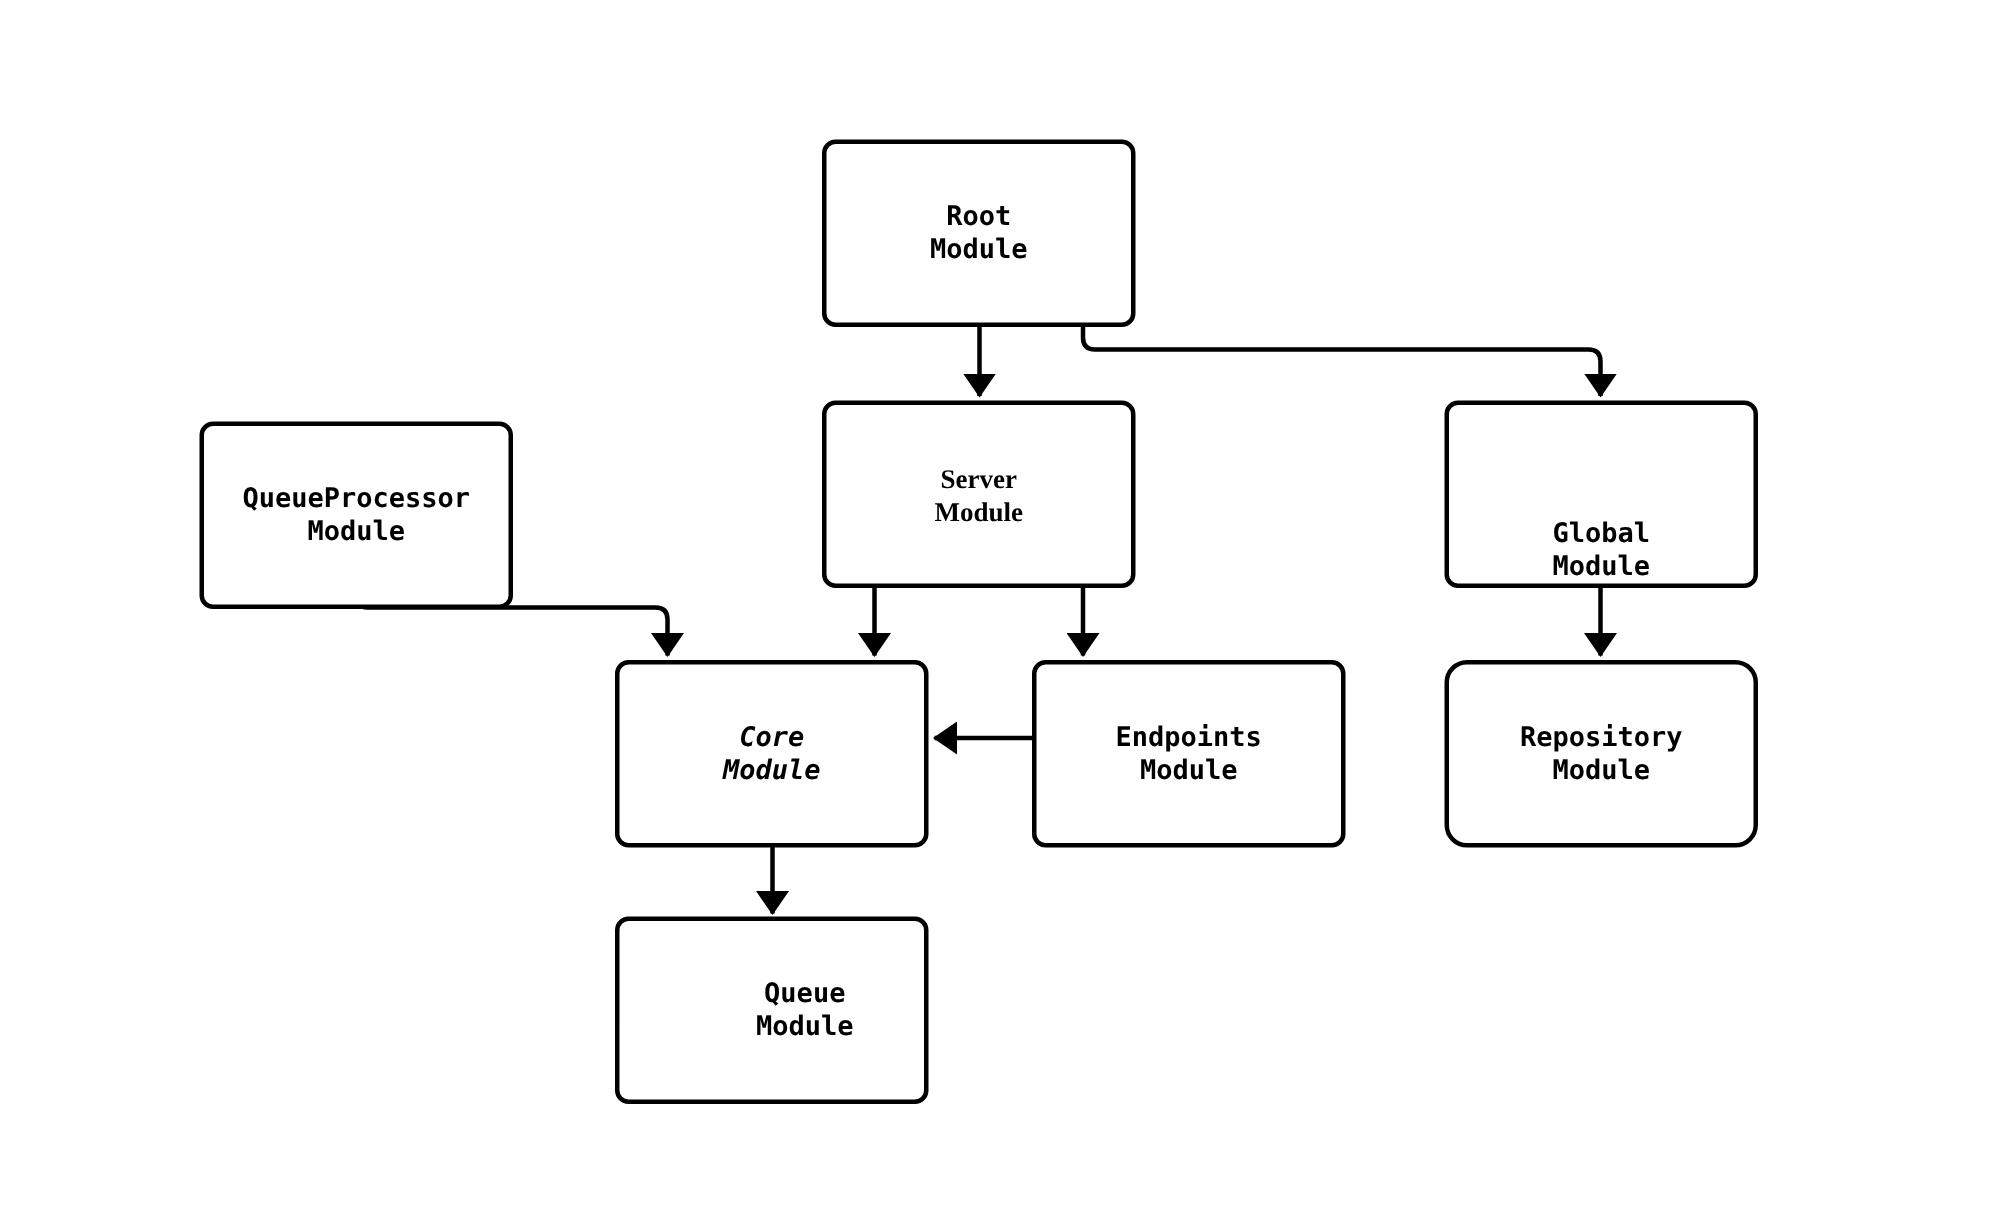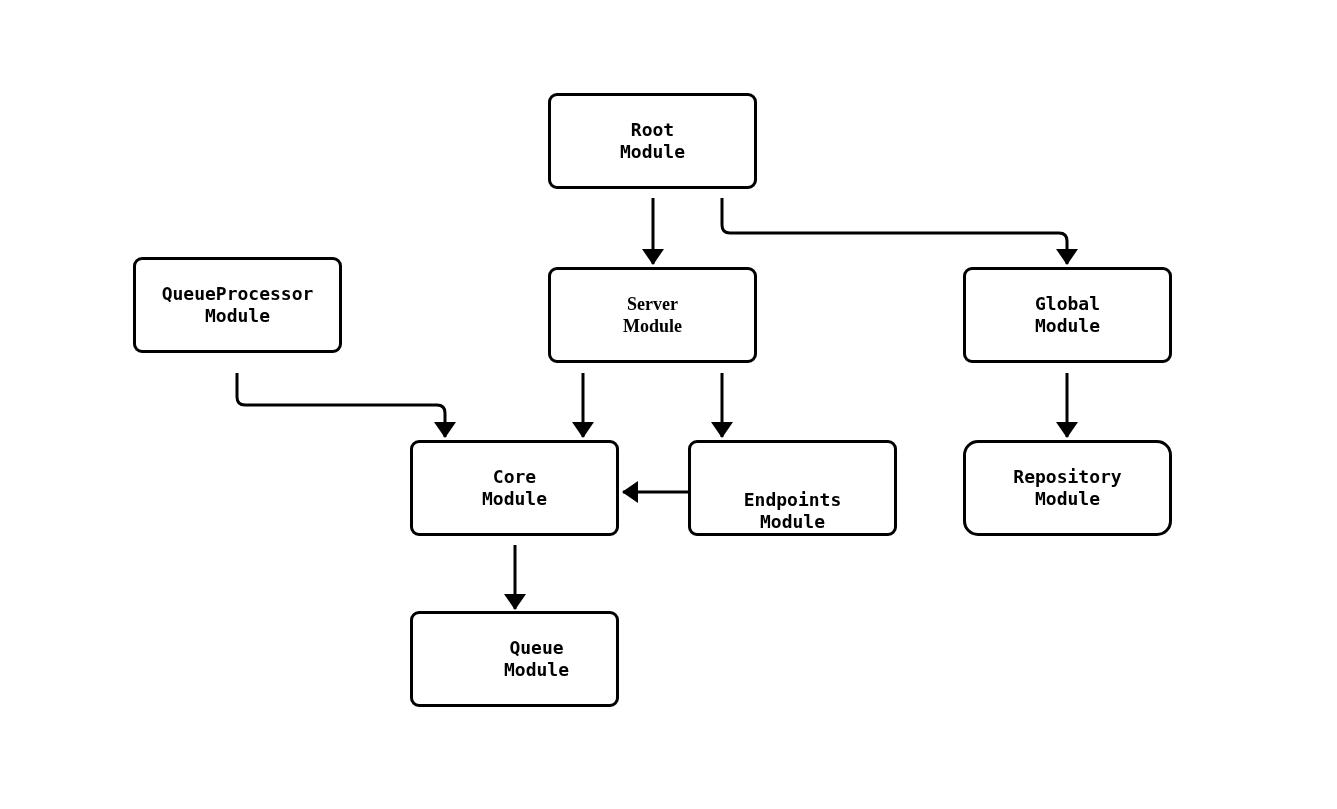--- a/index.html
+++ b/index.html
@@ -24,40 +24,40 @@
   }
   .edge {
     fill: none;
     stroke: #000000;
     stroke-width: 3;
   }
   .node {
     position: absolute;
     box-sizing: border-box;
     width: 209px;
-    height: 96px;
+    height: 125px;
     background: #ffffff;
     border: 3px solid #000000;
     border-radius: 9px;
     display: flex;
     flex-direction: column;
     align-items: center;
     justify-content: center;
     text-align: center;
     font-weight: bold;
     font-size: 18px;
     line-height: 22px;
     color: #000000;
   }
   .node-root        { left: 548px;  top: 93px;  }
-  .node-qp          { left: 133px;  top: 257px; }
+  .node-qp          { left: 133px;  top: 281px; }
   .node-server      { left: 548px;  top: 267px; font-family: Liberation Serif, serif; }
-  .node-global      { left: 963px;  top: 267px; }
-  .node-core        { left: 410px;  top: 440px; }
-  .node-endpoints   { left: 688px;  top: 440px; justify-content: flex-end; }
+  .node-global      { left: 963px;  top: 267px; justify-content: flex-end; }
+  .node-core        { left: 410px;  top: 440px; font-style: italic; }
+  .node-endpoints   { left: 688px;  top: 440px; }
   .node-repository  { left: 963px;  top: 440px; border-radius: 15px; }
   .node-queue       { left: 410px;  top: 611px; padding-left: 44px; }
 </style>
 </head>
 <body>
 
 <div id="canvas">
 
   <svg id="edges" width="1337" height="809" viewBox="0 0 1337 809" xmlns="http://www.w3.org/2000/svg">
     <defs>

